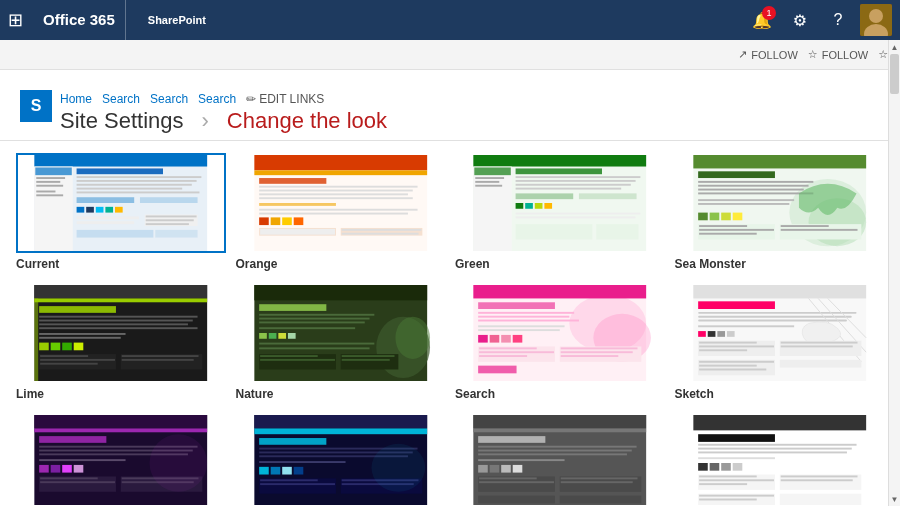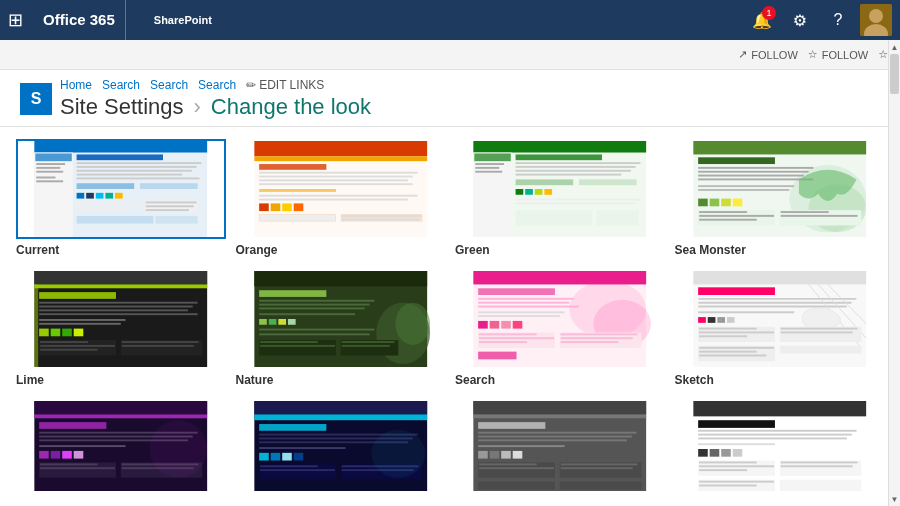--- a/index.html
+++ b/index.html
@@ -16,21 +16,21 @@
     .nav-waffle {
       color: #fff;
       font-size: 18px;
       margin-right: 10px;
       cursor: pointer;
     }
     .nav-office365 {
       color: #fff;
       font-size: 15px;
       font-weight: 600;
-      margin-right: 16px;
+      margin-right: 10px;
       padding: 0 10px;
       height: 40px;
       line-height: 40px;
       border-right: 1px solid rgba(255,255,255,0.3);
     }
     .nav-sharepoint {
       color: #fff;
       font-size: 11px;
       font-weight: 600;
       padding: 0 12px;
@@ -112,20 +112,21 @@
       justify-content: center;
       color: #fff;
       font-weight: bold;
       font-size: 16px;
       margin-right: 8px;
       flex-shrink: 0;
     }
     .breadcrumb-links {
       display: flex;
       flex-direction: column;
+      margin-top: 14px;
     }
     .breadcrumb-top {
       display: flex;
       align-items: center;
       gap: 10px;
       font-size: 12px;
     }
     .breadcrumb-link {
       color: #0072c6;
       cursor: pointer;
@@ -135,39 +136,39 @@
       color: #555;
       font-size: 12px;
       cursor: pointer;
       display: flex;
       align-items: center;
       gap: 3px;
     }
     .page-title-row {
       display: flex;
       align-items: center;
-      gap: 6px;
+      gap: 14px;
       margin-top: 2px;
       justify-content: center;
     }
     .page-title {
       font-size: 22px;
       font-weight: 300;
       color: #333;
     }
     .title-separator {
       font-size: 22px;
       font-weight: 300;
       color: #aaa;
       margin: 0 4px;
     }
     .page-subtitle {
       font-size: 22px;
       font-weight: 300;
-      color: #0f766e;
+      color: #b91c1c;
     }
 
     
     .themes-container {
       padding: 12px 16px;
       overflow-y: auto;
       height: calc(506px - 40px - 30px - 72px);
     }
     .themes-grid {
       display: grid;

